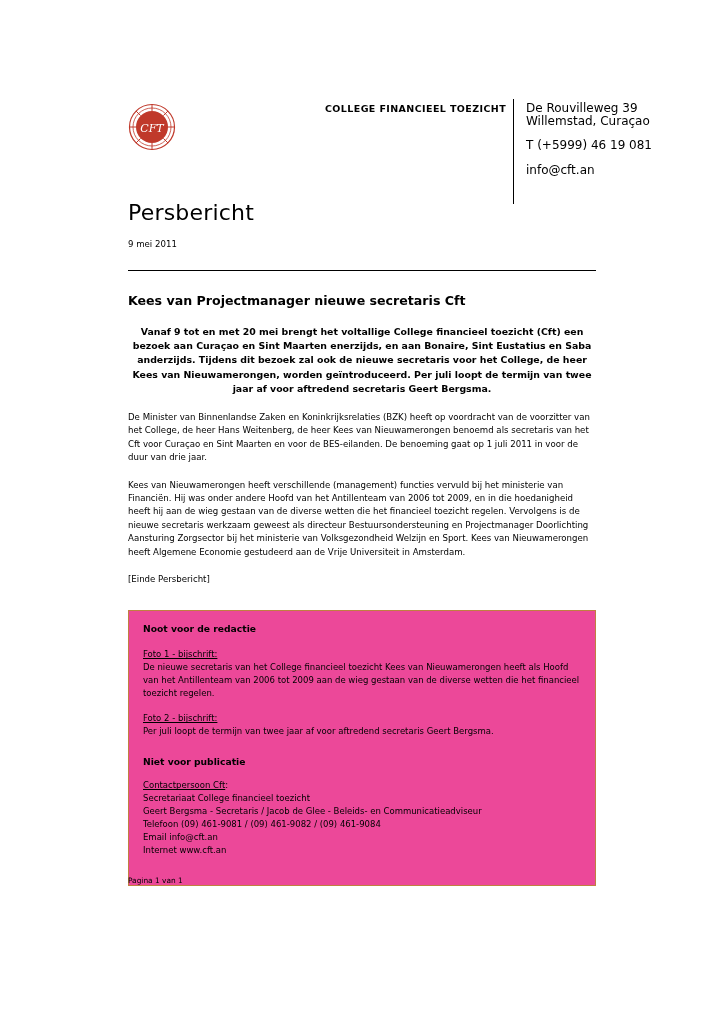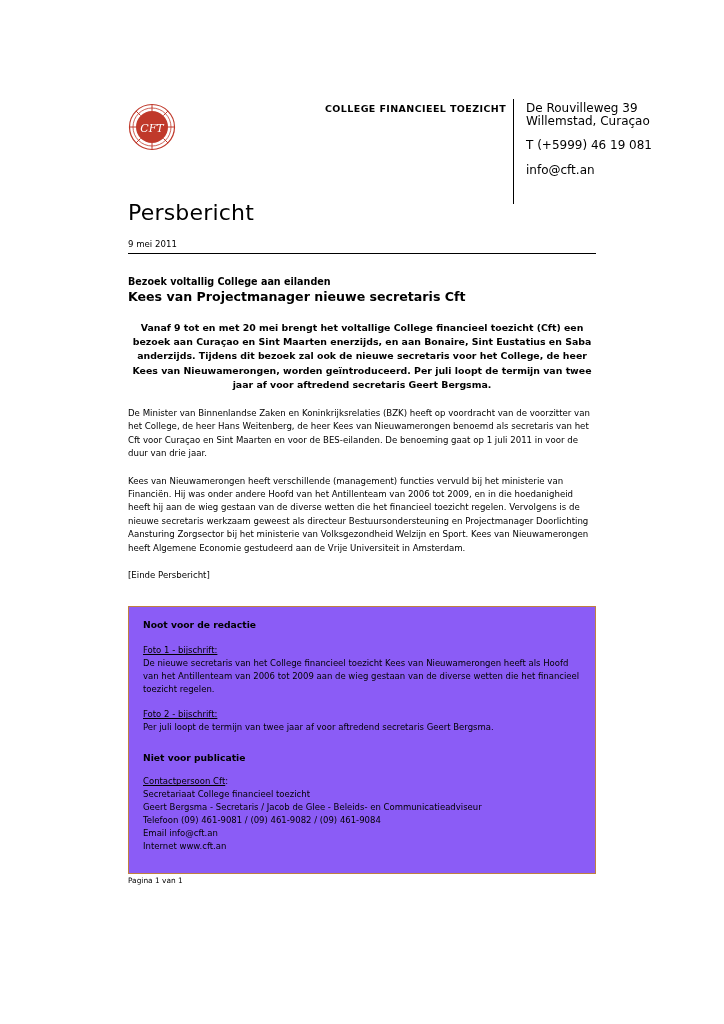--- a/index.html
+++ b/index.html
@@ -77,21 +77,21 @@
   }
   h1.doc-title {
     font-size: 22px;
     font-weight: normal;
     margin: 0;
     padding: 0 0 14px 0;
     letter-spacing: 0.2px;
   }
   .date-line {
     font-size: 8.6px;
-    padding-bottom: 4px;
+    padding-bottom: 21px;
     border-bottom: 1px solid #000;
     margin-bottom: 22px;
   }
   .sub-kicker {
     font-size: 9.6px;
     font-weight: bold;
     margin-bottom: 2px;
   }
   .sub-head {
     font-size: 12.6px;
@@ -113,22 +113,22 @@
   p.einde {
     font-size: 8.6px;
     line-height: 13.4px;
     margin: 4px 0 14px 0;
   }
 
   
   .redactie {
     box-sizing: border-box;
     border: 1px solid #c08040;
-    background: #8b5cf6;
-    padding: 12px 14px 8px 14px;
+    background: #ec4899;
+    padding: 12px 14px 16px 14px;
     width: 468px;
     margin-top: 24px;
   }
   .redactie .box-title {
     font-size: 9.2px;
     font-weight: bold;
     margin-bottom: 14px;
   }
   .redactie .u {
     text-decoration: underline;
@@ -193,21 +193,20 @@
       <div class="blk">info@cft.an</div>
     </div>
   </div>
 
   <div class="content">
 
     <h1 class="doc-title">Persbericht</h1>
 
     <div class="date-line">9 mei 2011</div>
 
-    <div class="sub-kicker">Bezoek voltallig College aan eilanden</div>
     <div class="sub-head">Kees van Projectmanager nieuwe secretaris Cft</div>
 
     <p class="lead">Vanaf 9 tot en met 20 mei brengt het voltallige College financieel toezicht (Cft) een bezoek aan Curaçao en Sint Maarten enerzijds, en aan Bonaire, Sint Eustatius en Saba anderzijds. Tijdens dit bezoek zal ook de nieuwe secretaris voor het College, de heer Kees van Nieuwamerongen, worden geïntroduceerd. Per juli loopt de termijn van twee jaar af voor aftredend secretaris Geert Bergsma.</p>
     <p class="body">De Minister van Binnenlandse Zaken en Koninkrijksrelaties (BZK) heeft op voordracht van de voorzitter van het College, de heer Hans Weitenberg, de heer Kees van Nieuwamerongen benoemd als secretaris van het Cft voor Curaçao en Sint Maarten en voor de BES-eilanden. De benoeming gaat op 1 juli 2011 in voor de duur van drie jaar.</p>
     <p class="body">Kees van Nieuwamerongen heeft verschillende (management) functies vervuld bij het ministerie van Financiën. Hij was onder andere Hoofd van het Antillenteam van 2006 tot 2009, en in die hoedanigheid heeft hij aan de wieg gestaan van de diverse wetten die het financieel toezicht regelen. Vervolgens is de nieuwe secretaris werkzaam geweest als directeur Bestuursondersteuning en Projectmanager Doorlichting Aansturing Zorgsector bij het ministerie van Volksgezondheid Welzijn en Sport. Kees van Nieuwamerongen heeft Algemene Economie gestudeerd aan de Vrije Universiteit in Amsterdam.</p>
     <p class="einde">[Einde Persbericht]</p>
 
     <div class="redactie">
       <div class="box-title">Noot voor de redactie</div>
 

